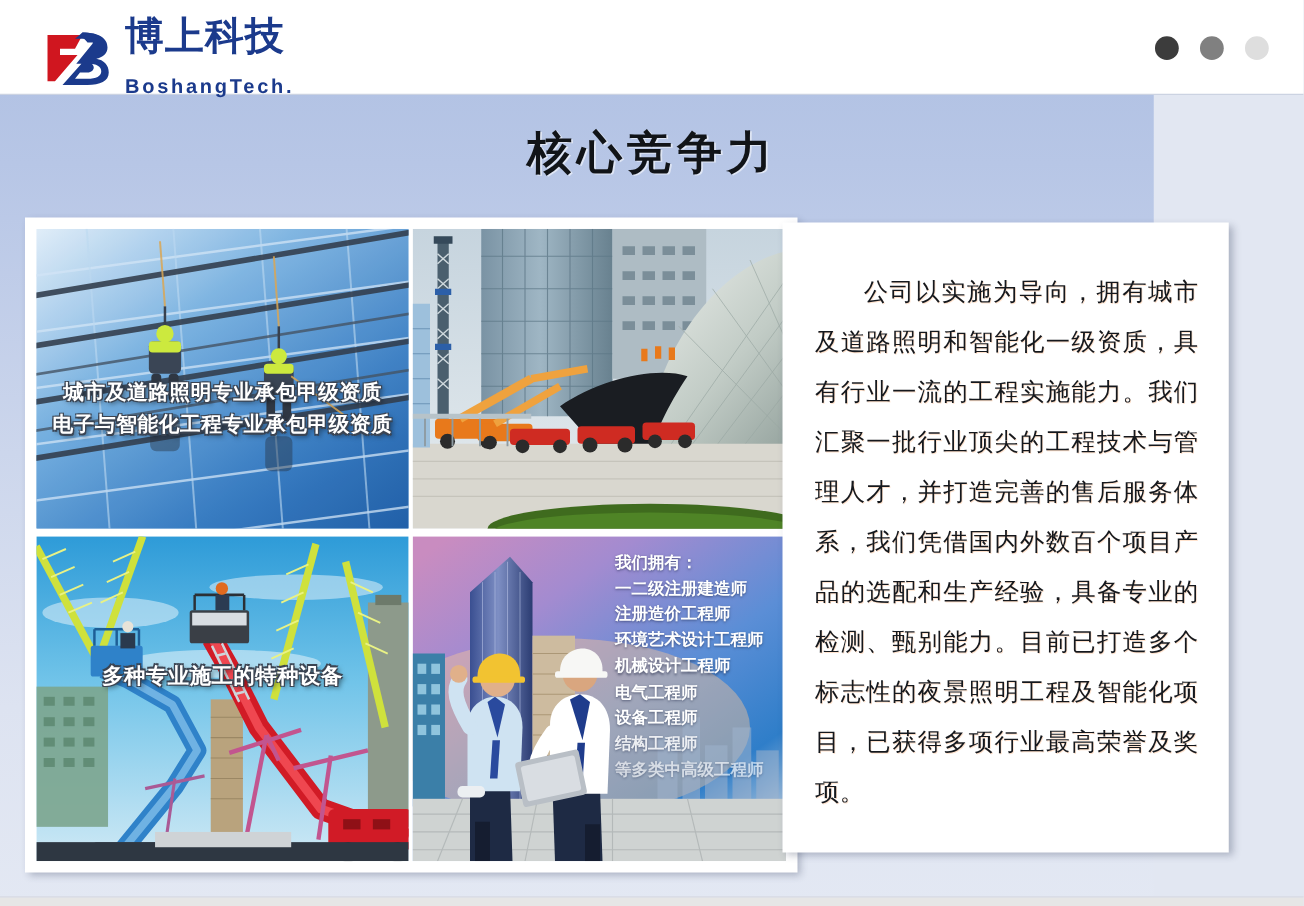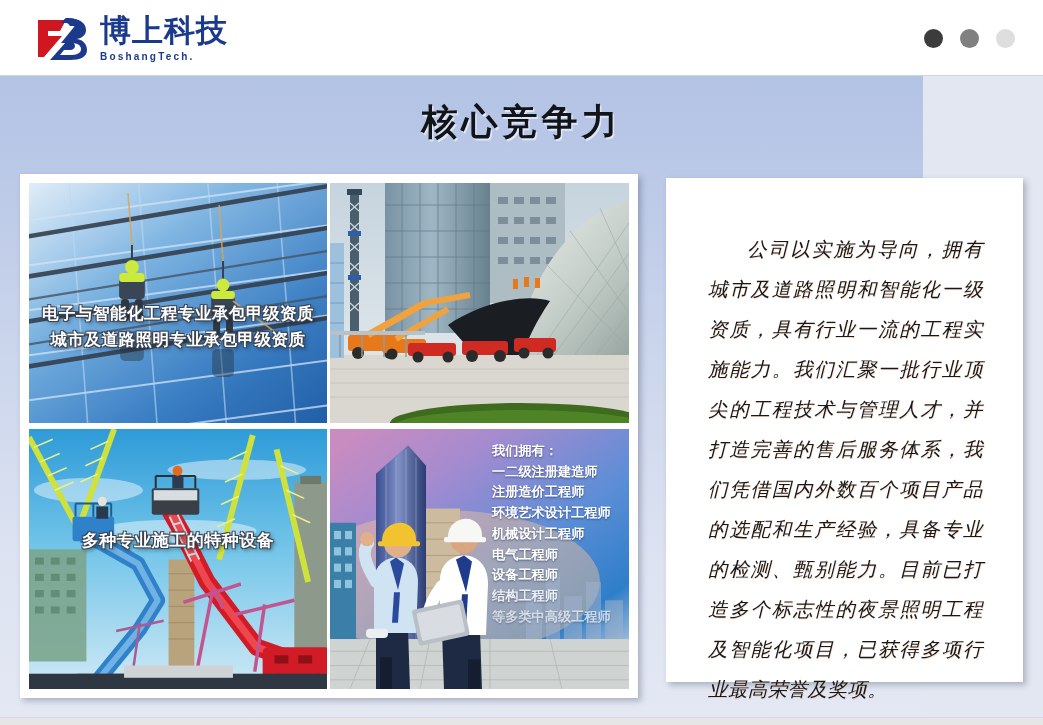--- a/index.html
+++ b/index.html
@@ -29,22 +29,22 @@
     display:flex; align-items:center; gap:8px;
   }
   #logo-mark { width:56px; height:48px; display:block; }
   #logo-text { display:flex; flex-direction:column; justify-content:center; }
   #logo-cn {
     font-size:31px; font-weight:bold; color:#1b3a8c;
     letter-spacing:1px; line-height:1.0;
     font-family:"DejaVu Sans","Liberation Sans",sans-serif;
   }
   #logo-en {
-    font-size:10px; font-weight:bold; color:#1b3a8c;
-    letter-spacing:2.2px; line-height:1.1; margin-top:5px;
+    font-size:16px; font-weight:bold; color:#1b3a8c;
+    letter-spacing:2.2px; line-height:1.1; margin-top:16px;
     font-family:"Liberation Sans",sans-serif;
   }
   #window-dots {
     position:absolute; right:28px; top:29px;
     display:flex; gap:17px; align-items:center;
   }
   .wdot { width:19px; height:19px; border-radius:50%; display:block; }
 
   
   #slide-title {
@@ -56,21 +56,21 @@
     text-shadow:1.5px 1.5px 0 rgba(255,255,255,0.55);
   }
 
   
   .card {
     position:absolute;
     background:#ffffff;
     box-shadow:3px 3px 6px rgba(40,50,80,0.30);
   }
   #left-card  { left:20px;  top:174px; width:618px; height:524px; padding:9px; }
-  #right-card { left:666px; top:178px; width:357px; height:504px; padding:16px;font-style:italic; }
+  #right-card { left:626px; top:178px; width:357px; height:504px; padding:0; }
 
   
   #photo-grid {
     position:relative; width:600px; height:506px;
     display:grid;
     grid-template-columns:301px 299px;
     grid-template-rows:246px 260px;
   }
   .photo {
     position:relative; overflow:hidden;
@@ -241,22 +241,22 @@
           </g>
 
           <g stroke="#d8a14a" stroke-width="1.6" opacity="0.85">
             <path d="M104 62 L100 10" fill="none"></path>
             <path d="M196 78 L192 22" fill="none"></path>
             <path d="M206 118 L250 150" fill="none"></path>
           </g>
           <rect width="301" height="240" fill="#ffffff" opacity="0.06"></rect>
         </svg>
         <div class="cap" id="cap-tl">
+          <div>城市及道路照明专业承包甲级资质</div>
           <div>电子与智能化工程专业承包甲级资质</div>
-          <div>城市及道路照明专业承包甲级资质</div>
         </div>
       </div>
 
       <div id="photo-tr" class="photo">
         <svg viewBox="0 0 299 240" preserveAspectRatio="none">
           <defs>
             <linearGradient id="gSky2" x1="0" y1="0" x2="0" y2="1">
               <stop offset="0%" stop-color="#c6d4de"></stop>
               <stop offset="100%" stop-color="#e6ecef"></stop>
             </linearGradient>

